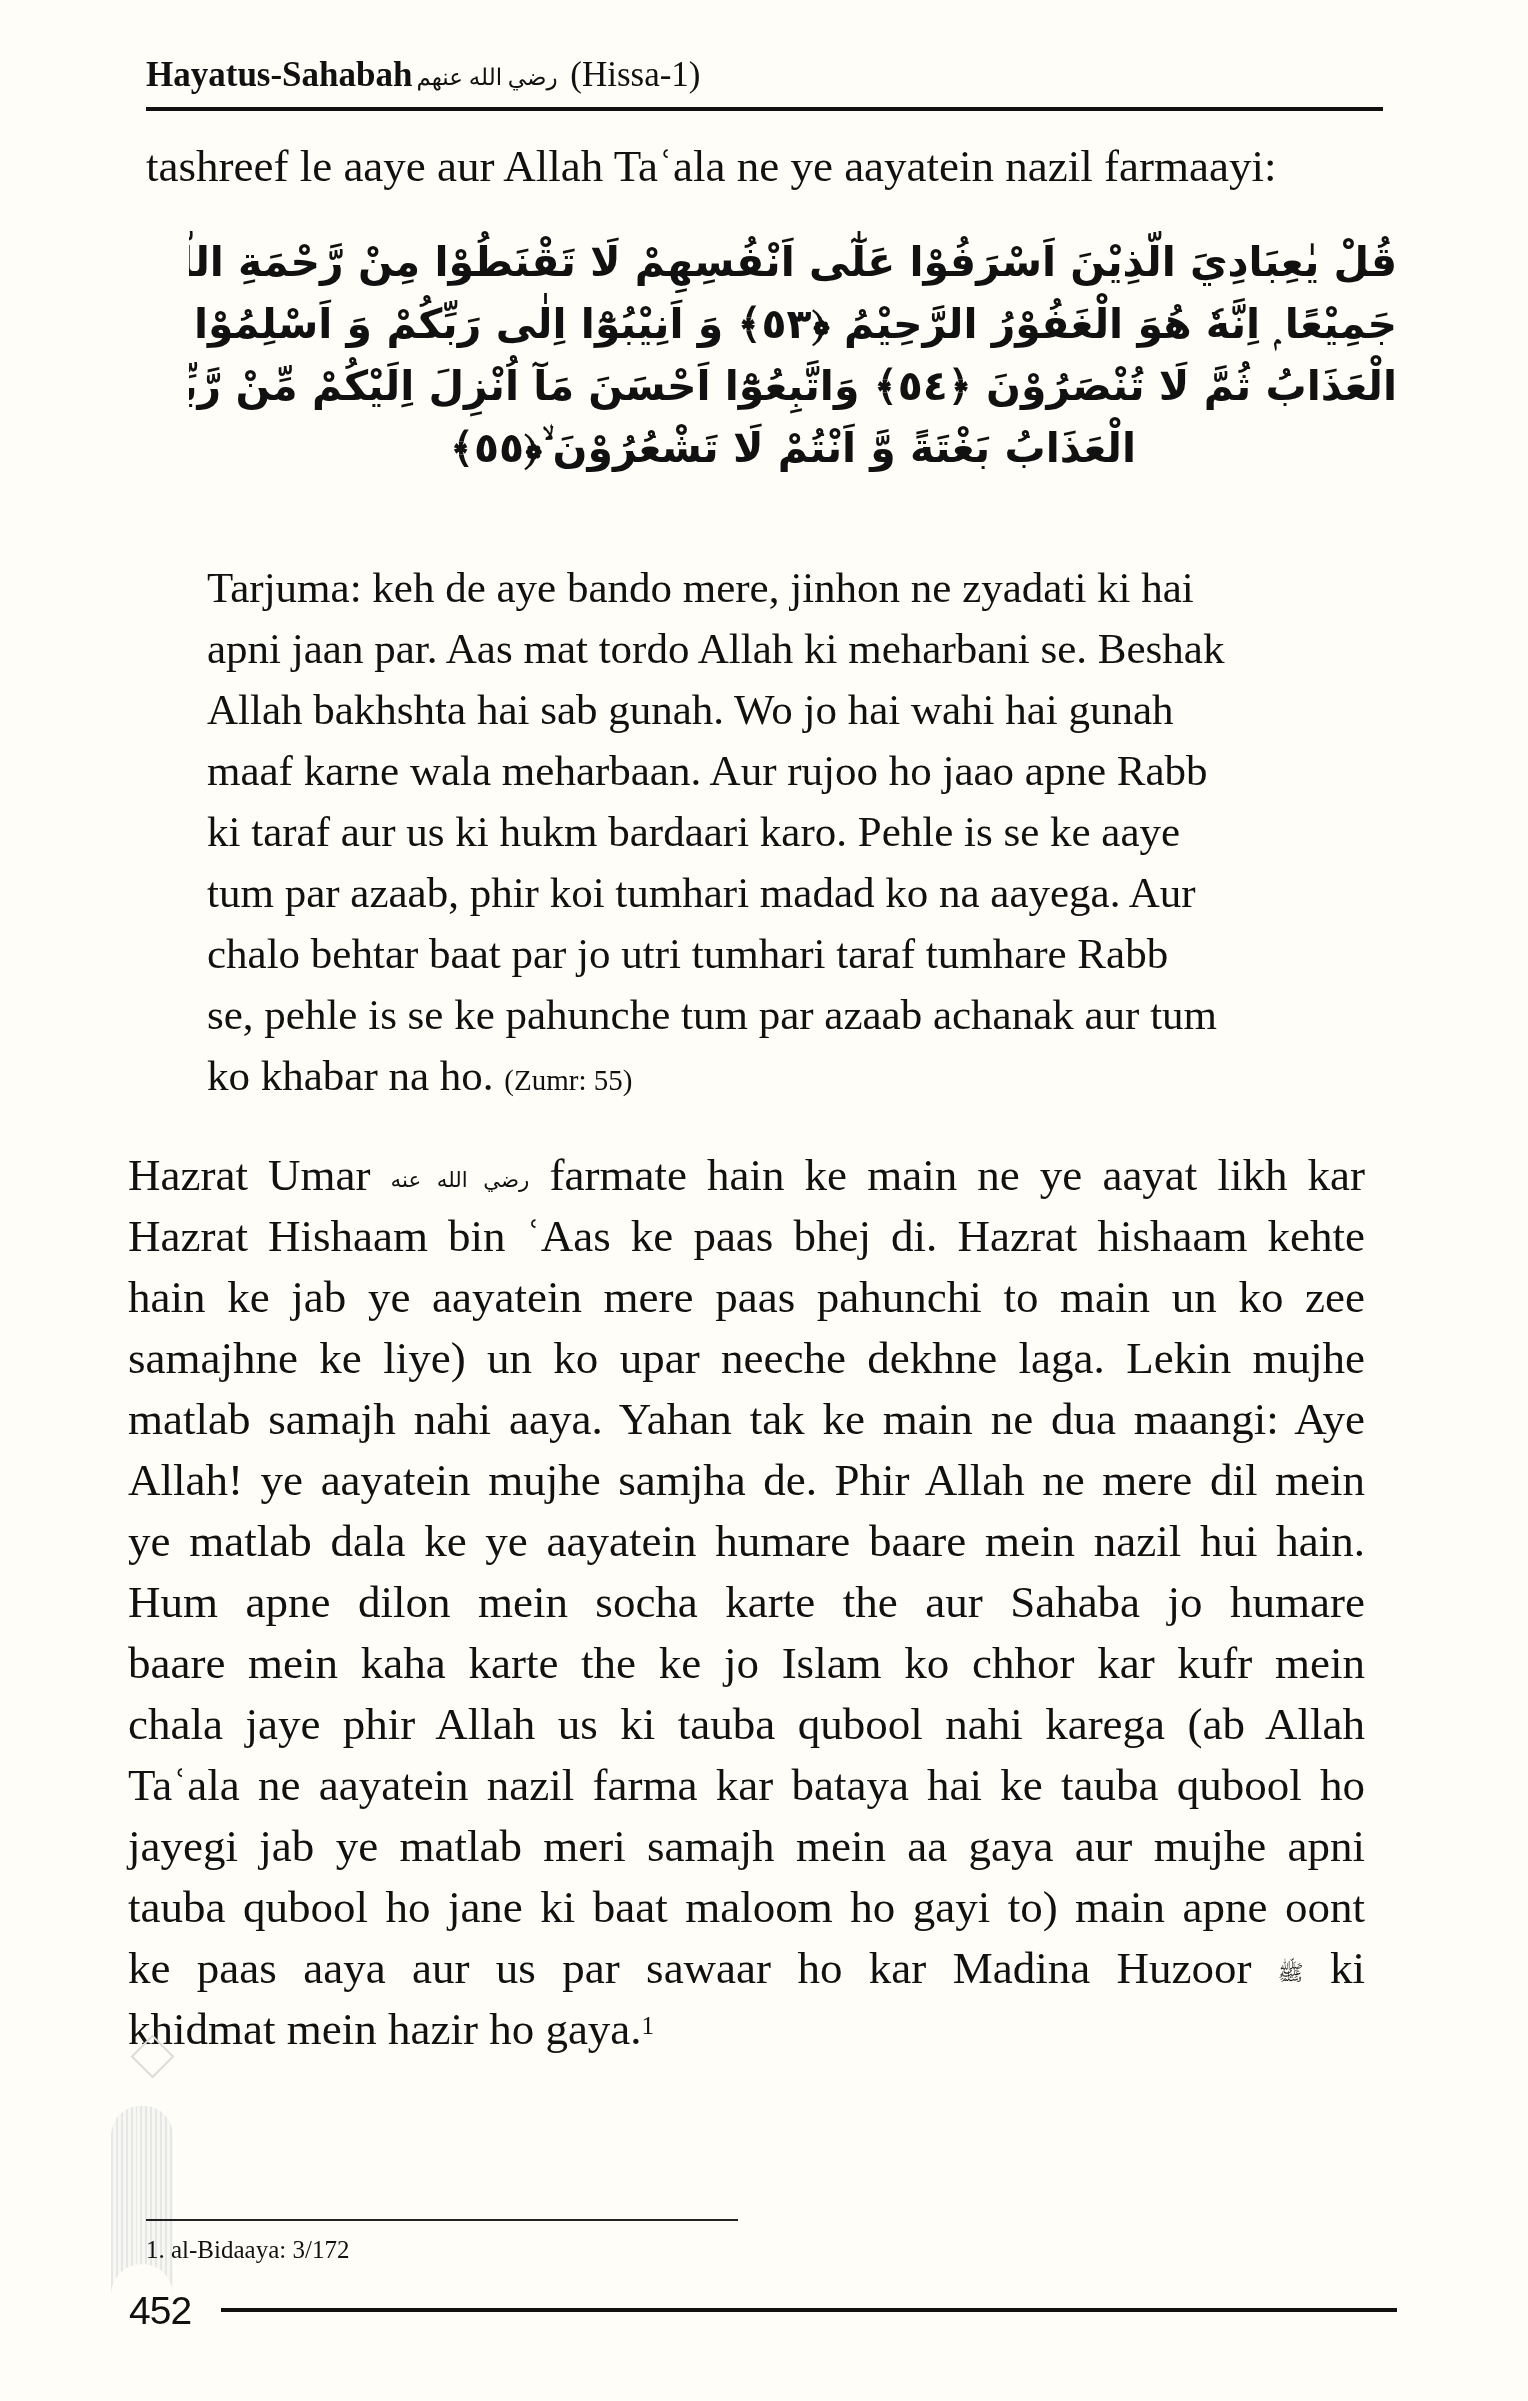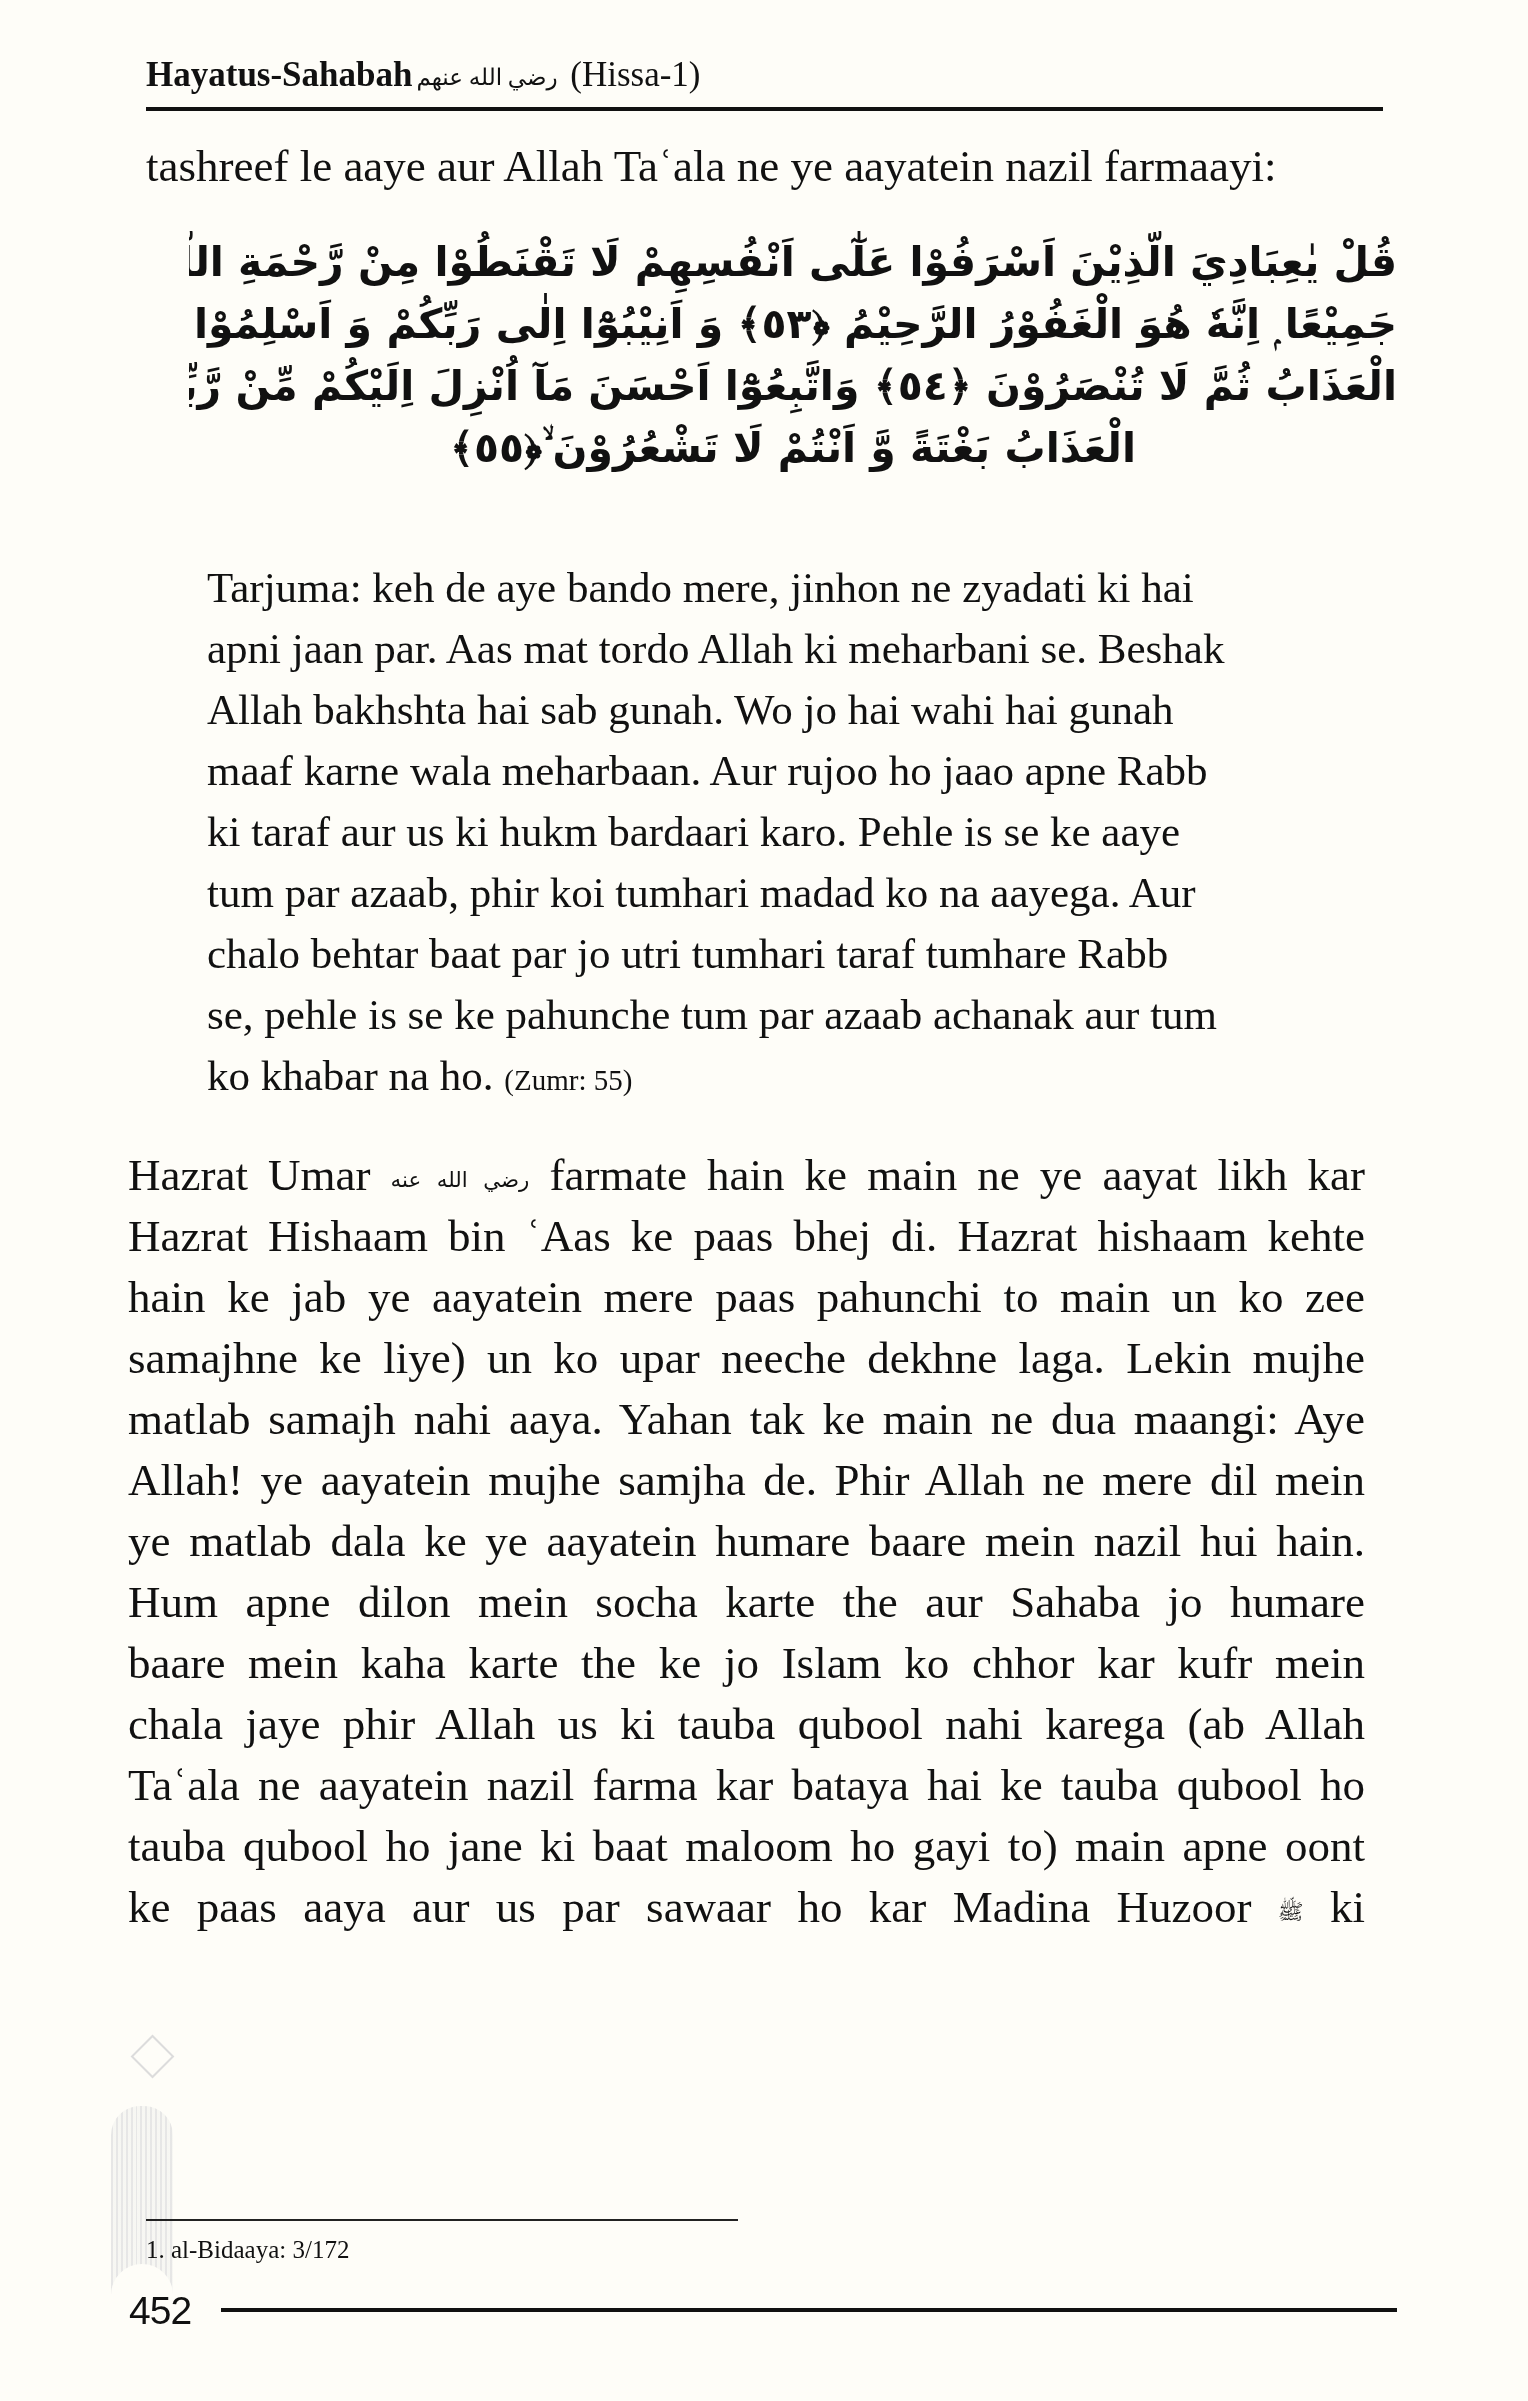--- a/index.html
+++ b/index.html
@@ -91,25 +91,29 @@
   <div class="pl">Hazrat Hishaam bin ʿAas ke paas bhej di. Hazrat hishaam kehte</div>
   <div class="pl">hain ke jab ye aayatein mere paas pahunchi to main un ko zee</div>
   <div class="pl">samajhne ke liye) un ko upar neeche dekhne laga. Lekin mujhe</div>
   <div class="pl">matlab samajh nahi aaya. Yahan tak ke main ne dua maangi: Aye</div>
   <div class="pl">Allah! ye aayatein mujhe samjha de. Phir Allah ne mere dil mein</div>
   <div class="pl">ye matlab dala ke ye aayatein humare baare mein nazil hui hain.</div>
   <div class="pl">Hum apne dilon mein socha karte the aur Sahaba  jo humare</div>
   <div class="pl">baare mein kaha karte the ke jo Islam ko chhor kar kufr mein</div>
   <div class="pl">chala jaye phir Allah us ki tauba qubool nahi karega (ab Allah</div>
   <div class="pl">Taʿala ne aayatein nazil farma kar bataya hai ke tauba qubool ho</div>
+  <div class="pl">jayegi jab ye matlab meri samajh mein aa gaya aur mujhe apni</div>
   <div class="pl">tauba qubool ho jane ki baat maloom ho gayi to) main apne oont</div>
   <div class="pl">
     <span>ke paas aaya aur us par sawaar ho kar Madina Huzoor</span>
     <span class="honor-inline">ﷺ</span>
     <span>ki</span>
+  </div>
+  <div class="pl last">
+    <span>khidmat mein hazir ho gaya.</span><sup class="fn">1</sup>
   </div>
 </div>
 
 <div id="decor-diamond" class="abs"></div>
 <div id="decor-tab" class="abs"></div>
 <div id="decor-notch" class="abs"></div>
 
 <div id="fn-rule" class="abs"></div>
 <div id="footnote" class="abs">1. al-Bidaaya: 3/172</div>
 

